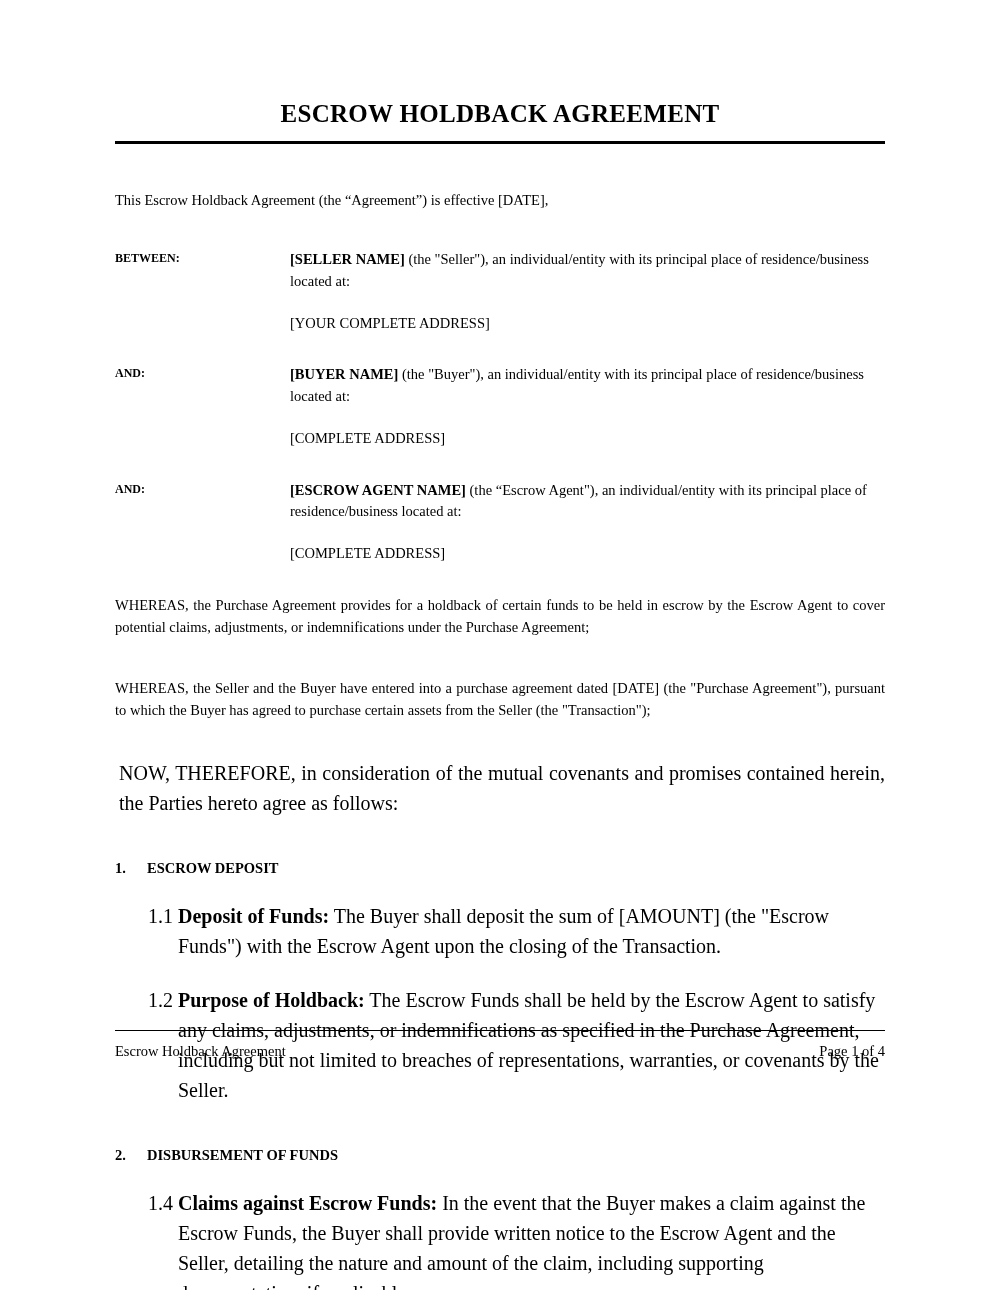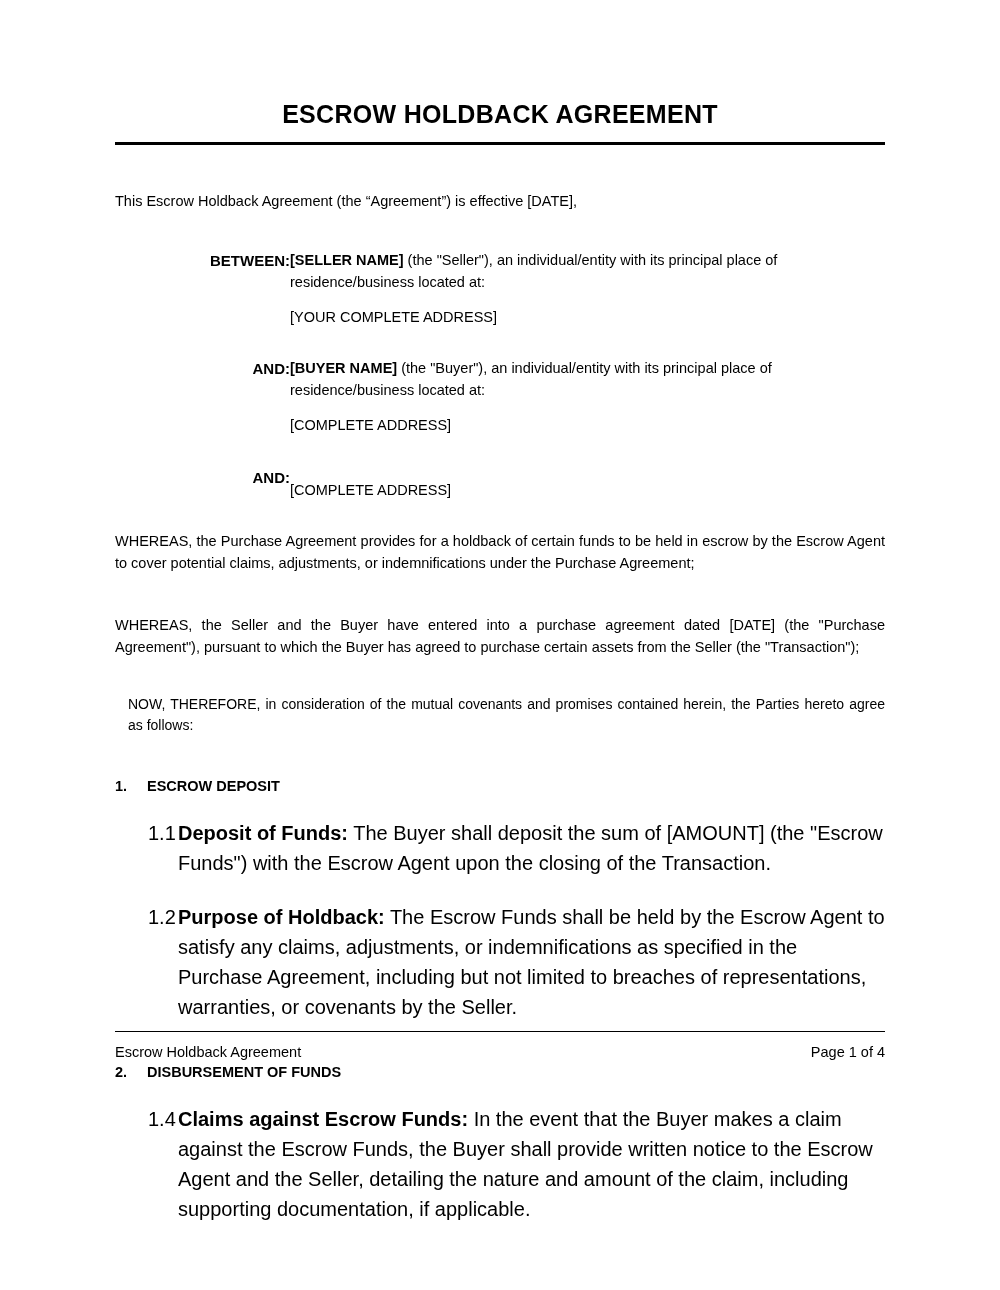--- a/index.html
+++ b/index.html
@@ -14,20 +14,21 @@
     color: #000000;
     position: relative;
     overflow: hidden;
   }
   .page {
     box-sizing: border-box;
     width: 1000px;
     height: 1115px;
     padding: 100px 115px 0 115px;
     position: relative;
+    font-family: Liberation Serif, serif;
   }
   .doc-title {
     text-align: center;
     font-size: 25px;
     font-weight: bold;
     letter-spacing: 0.3px;
     margin: 0 0 13px 0;
   }
   .title-rule {
     border: 0;
@@ -39,50 +40,49 @@
     line-height: 1.45;
     margin: 8px 0 38px 0;
   }
   .party-block {
     display: flex;
     margin-bottom: 30px;
   }
   .party-label {
     width: 175px;
     flex: 0 0 175px;
-    font-size: 15px;
-    font-weight: bold;
-    line-height: 1.5;
-    text-align: right;
+    font-size: 12px;
+    font-weight: bold;
+    line-height: 1.5;
   }
   .party-body {
     flex: 1;
     font-size: 14.5px;
     line-height: 1.5;
   }
   .party-body .name {
     font-weight: bold;
   }
   .party-address {
-    margin-top: 13px;
+    margin-top: 20px;
   }
   .whereas {
     font-size: 14.5px;
     line-height: 1.5;
     text-align: justify;
     margin: 0 0 22px 0;
   }
   .whereas.first {
     margin-top: 40px;
   }
   .nowtherefore {
-    font-size: 14px;
+    font-size: 20px;
     line-height: 1.5;
     text-align: justify;
-    margin: 36px 0 0 13px;
+    margin: 36px 0 0 4px;
   }
   .section-heading {
     display: flex;
     font-size: 14.5px;
     font-weight: bold;
     margin: 42px 0 0 0;
   }
   .section-num {
     width: 32px;
     flex: 0 0 32px;
@@ -148,20 +148,23 @@
       <div>
         <span class="name">[BUYER NAME]</span><span> (the "Buyer"), an individual/entity with its principal place of residence/business located at:</span>
       </div>
       <div class="party-address">[COMPLETE ADDRESS]</div>
     </div>
   </div>
 
   <div class="party-block">
     <div class="party-label">AND:</div>
     <div class="party-body">
+      <div>
+        <span class="name">[ESCROW AGENT NAME]</span><span> (the “Escrow Agent"), an individual/entity with its principal place of residence/business located at:</span>
+      </div>
       <div class="party-address">[COMPLETE ADDRESS]</div>
     </div>
   </div>
 
   <p class="whereas">WHEREAS, the Purchase Agreement provides for a holdback of certain funds to be held in escrow by the Escrow Agent to cover potential claims, adjustments, or indemnifications under the Purchase Agreement;</p>
   <p class="whereas first">WHEREAS, the Seller and the Buyer have entered into a purchase agreement dated [DATE] (the "Purchase Agreement"), pursuant to which the Buyer has agreed to purchase certain assets from the Seller (the "Transaction");</p>
 
   <p class="nowtherefore">NOW, THEREFORE, in consideration of the mutual covenants and promises contained herein, the Parties hereto agree as follows:</p>
 
   <div class="section-heading">

